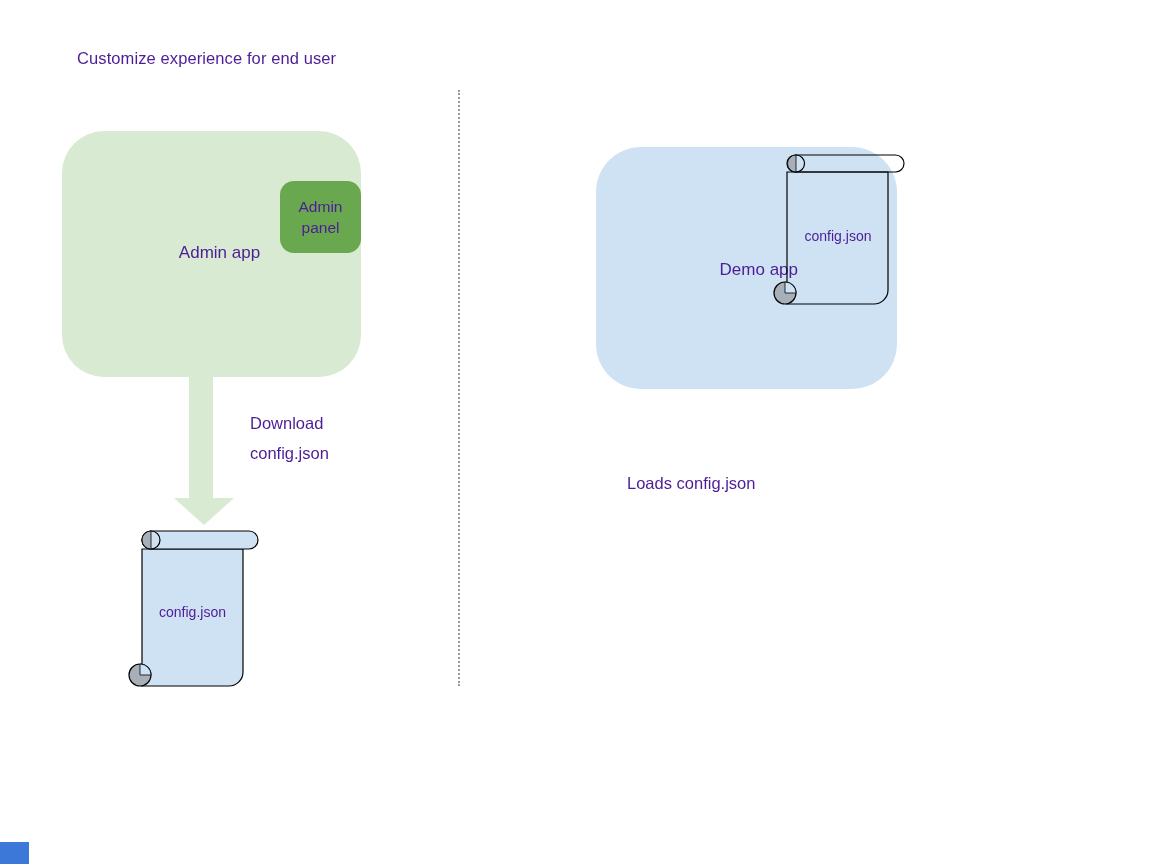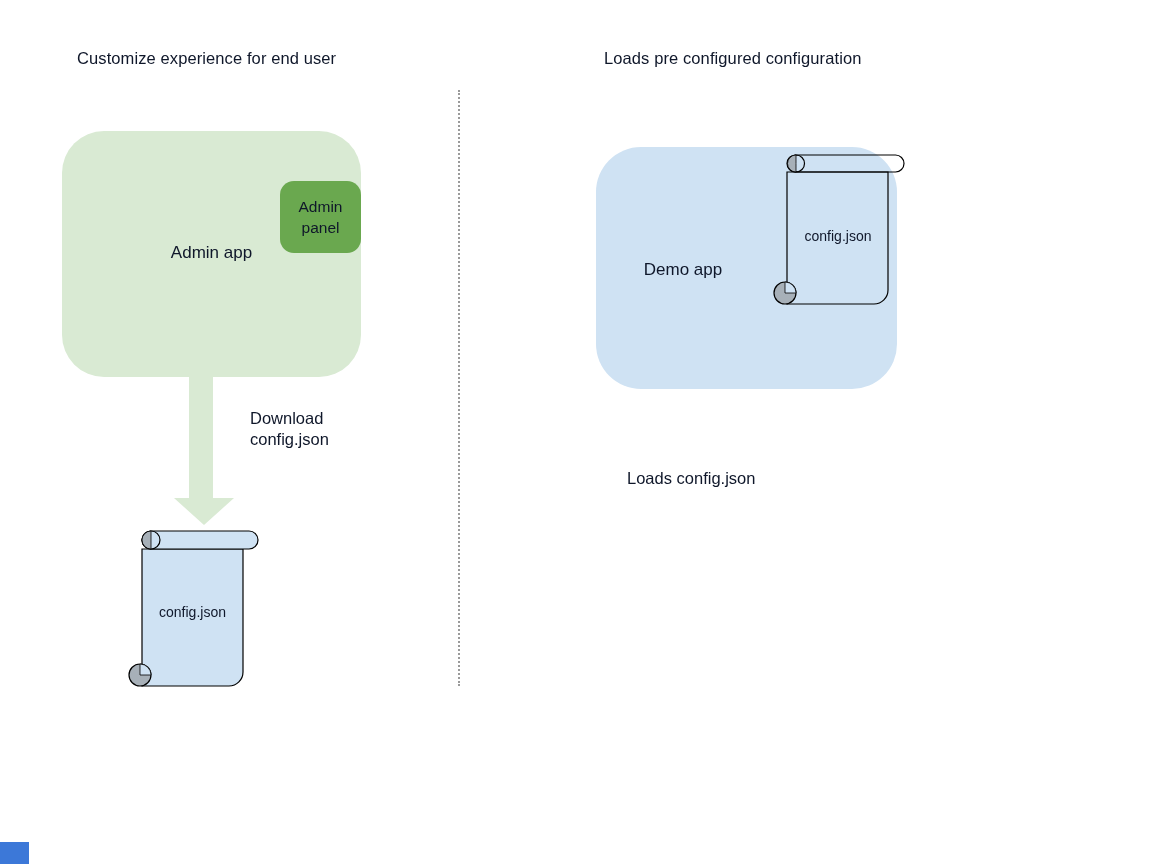--- a/index.html
+++ b/index.html
@@ -1,46 +1,45 @@
 <!DOCTYPE html>
 <html><head>
 <meta charset="utf-8">
 <style>
   html,body{margin:0;padding:0;background:#fff;}
   #canvas{
     position:relative;width:1152px;height:864px;background:#ffffff;overflow:hidden;
-    font-family:"Liberation Sans", sans-serif;color:#0f172a;
+    font-family:"Liberation Sans", sans-serif;color:#4c1d95;
   }
   .abs{position:absolute;}
   .section-title{font-size:16.5px;letter-spacing:.1px;white-space:nowrap;}
   .divider{width:0;border-left:2px dotted #9a9a9a;}
   .app-box{border-radius:42px;}
   .admin-app{left:62px;top:131px;width:299px;height:246px;background:#d9ead3;}
   .admin-panel{
     left:280px;top:140px;width:81px;height:72px;background:#6aa84f;border-radius:14px;
     display:flex;align-items:center;justify-content:center;text-align:center;
     font-size:15.5px;line-height:21px;margin-top:41px;
   }
-  .app-label{font-size:17px;white-space:nowrap;}
+  .app-label{font-size:17px;white-space:nowrap;padding-left:16px;}
   .admin-app-label{left:0;right:0;top:112px;text-align:center;position:absolute;}
-  .caption{font-size:16.5px;line-height:21px;}
+  .caption{font-size:16.5px;line-height:30px;}
   .preline{white-space:pre-line;}
   .demo-app{left:596px;top:147px;width:301px;height:242px;background:#cfe2f3;border-radius:45px;}
-  .demo-app-label{left:603px;top:260px;width:160px;text-align:center;}
+  .demo-app-label{left:622px;top:260px;width:160px;text-align:right;}
   .scroll-label{font-size:14px;text-align:center;white-space:nowrap;}
   .corner-marker{left:0;top:842px;width:29px;height:22px;background:#3c78d8;}
   svg{display:block;}
 </style>
 </head>
 <body>
 
 <div id="canvas">
 
   <div class="abs section-title" style="left:77px;top:49px;">Customize experience for end user</div>
-  <div class="abs section-title" style="left:604px;top:49px;">Loads pre configured configuration</div>
 
   <div class="abs divider" style="left:458px;top:90px;height:596px;"></div>
 
   <div class="abs app-box admin-app">
     <div class="app-label admin-app-label">Admin app</div>
   </div>
 
   <div class="abs admin-panel">
     <span>Admin panel</span>
   </div>

